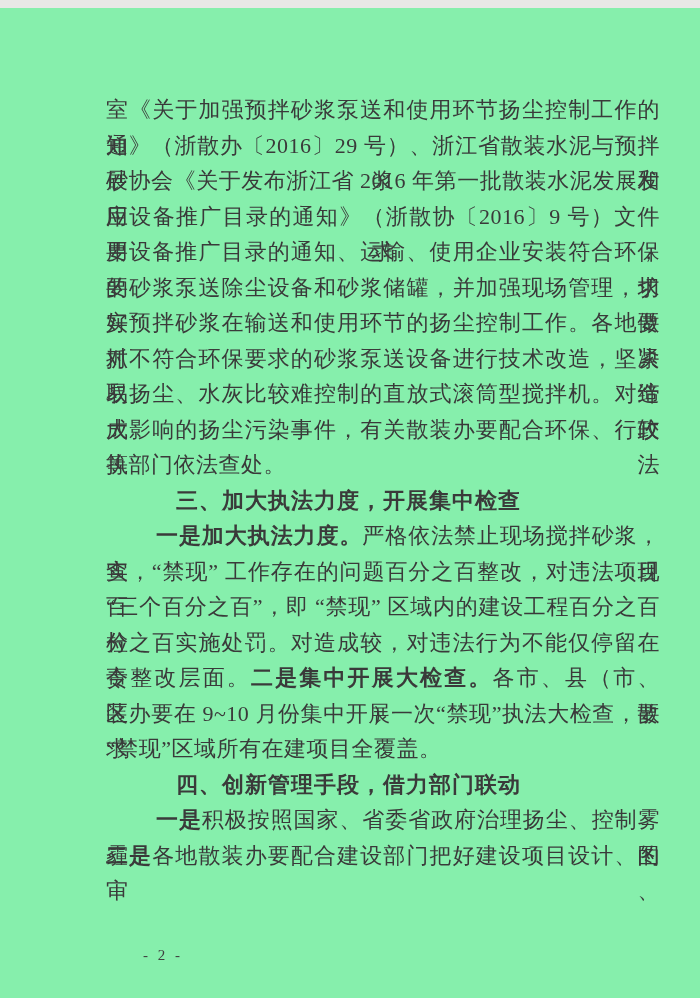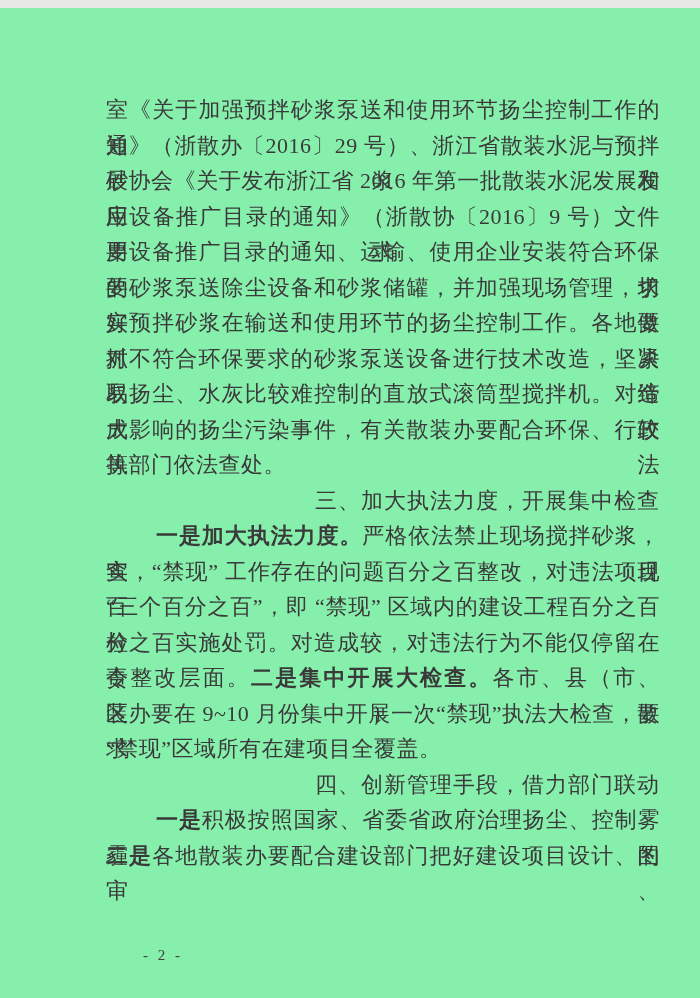--- a/index.html
+++ b/index.html
@@ -33,24 +33,23 @@
   .line.fill {
     white-space: normal;
     text-align: justify;
     text-align-last: justify;
   }
   .line.indent {
     text-indent: 50px;
     font-family: Liberation Serif, serif;
   }
   .line.heading {
-    font-weight: 400;
+    font-weight: 700;
     text-indent: 70px;
     letter-spacing: 1px;
-    text-align: right;
   }
   .bold-run {
     font-weight: 700;
   }
   .page-number {
     position: absolute;
     left: 143px;
     top: 939px;
     font-size: 15px;
     letter-spacing: 3px;

